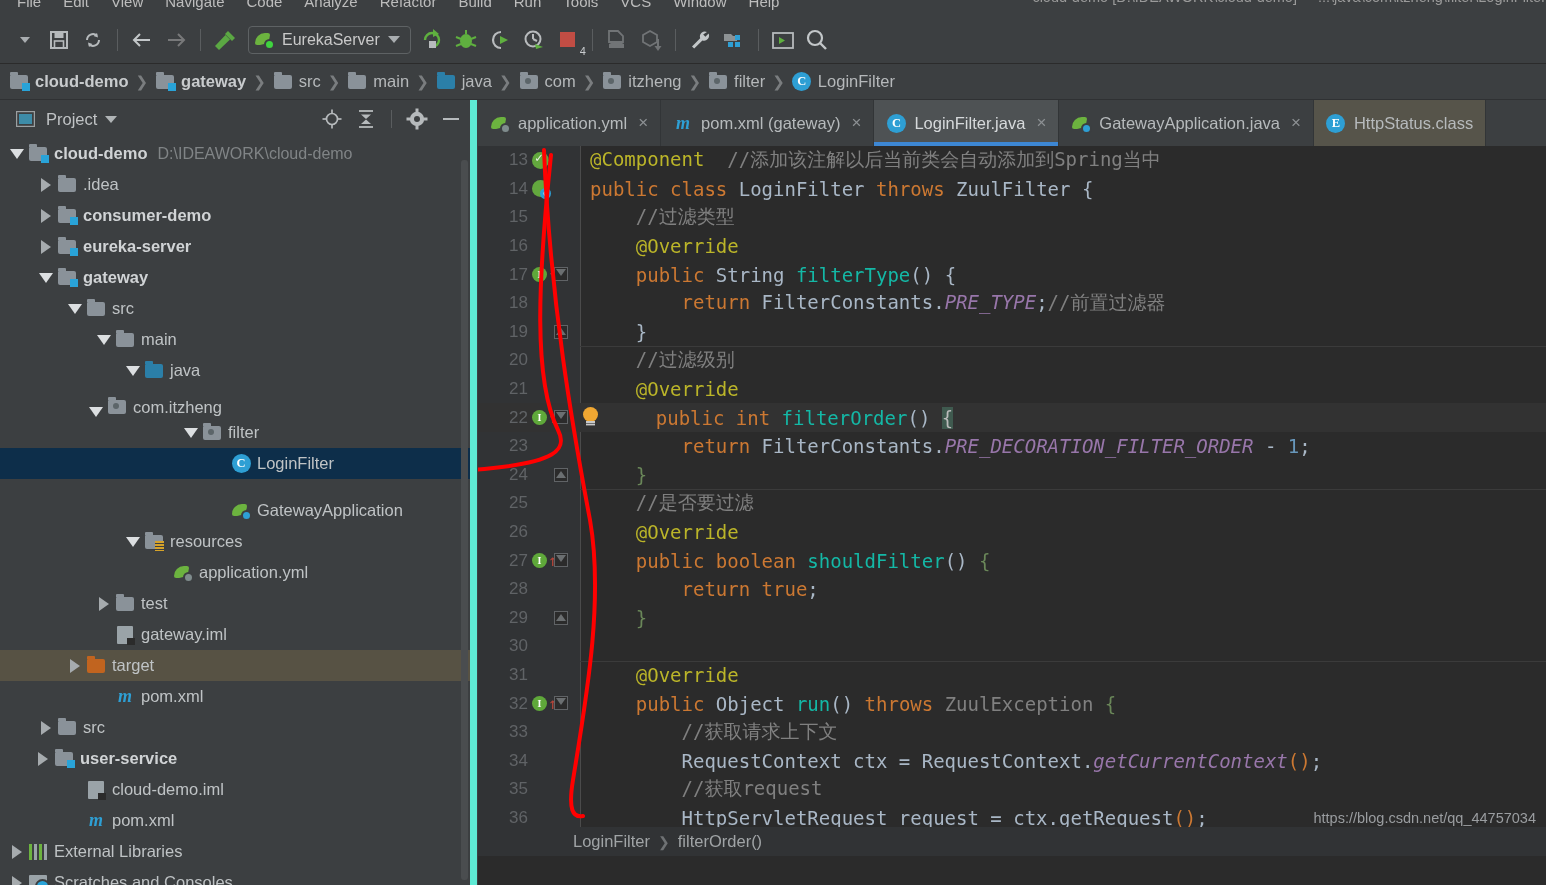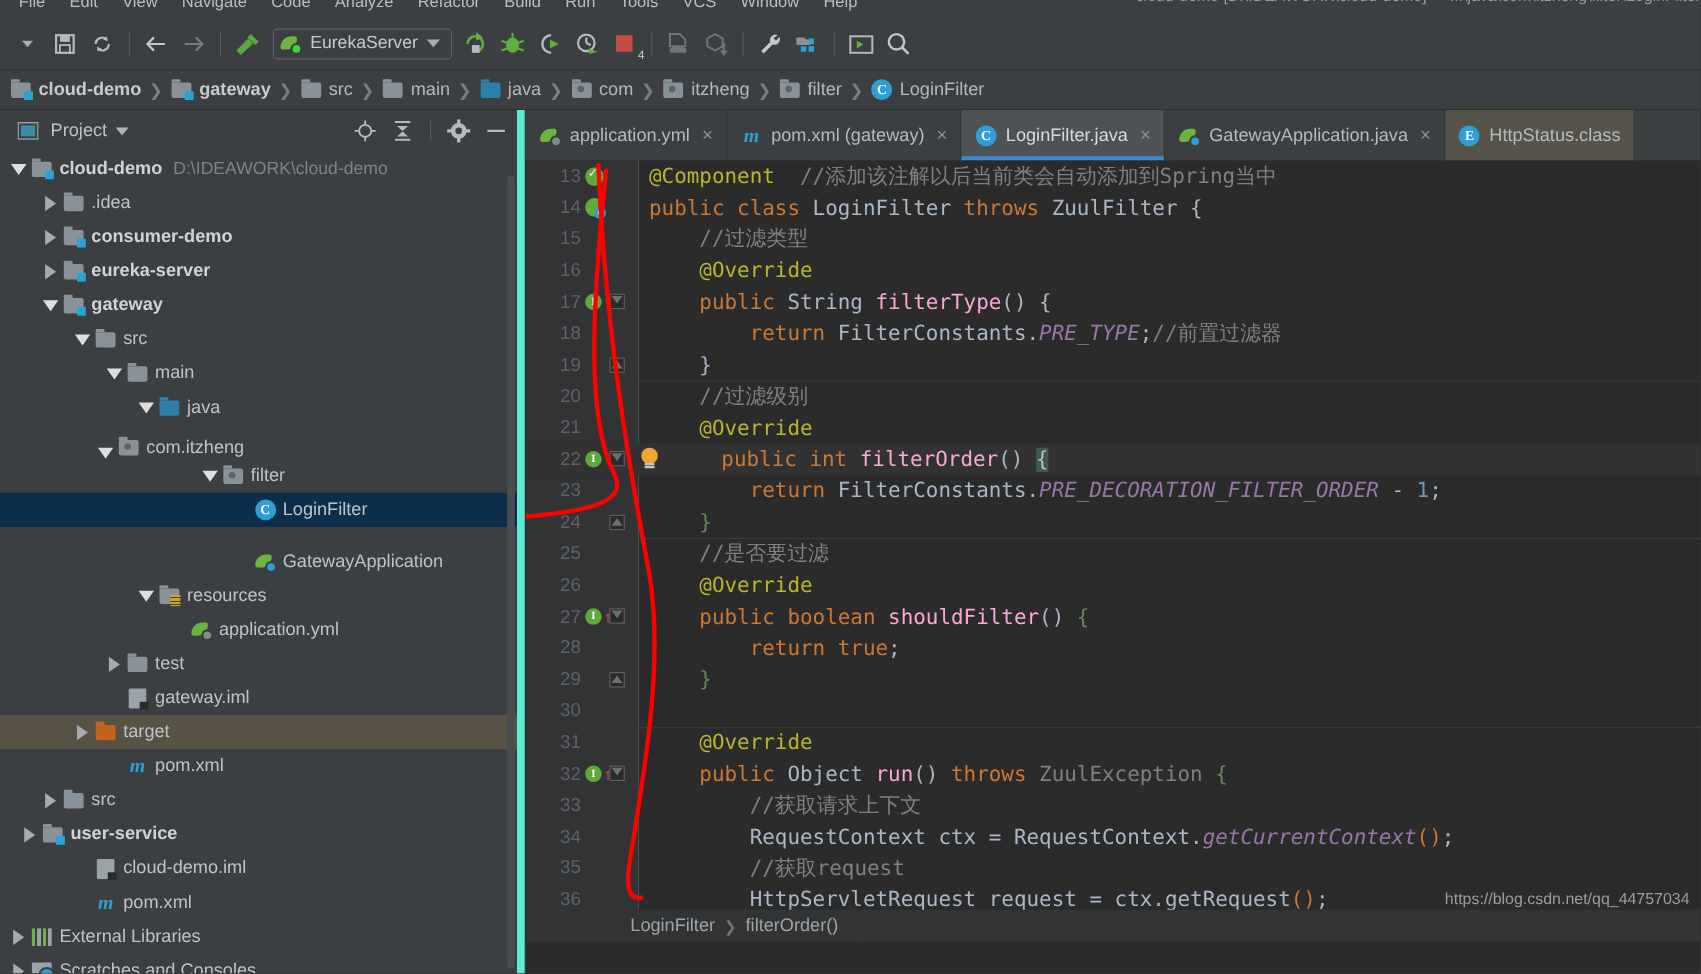--- a/index.html
+++ b/index.html
@@ -176,21 +176,21 @@
   .gi-bulb { width:17px; height:19px; position:relative; }
   .gi-bulb .b { position:absolute; left:1px; top:0; width:15px; height:15px; border-radius:50%; background:#f0a732; }
   .gi-bulb .s { position:absolute; left:4px; bottom:0; width:9px; height:5px; background:
     repeating-linear-gradient(to bottom,#c8c8c8 0 1.5px,#6e6e6e 1.5px 2.5px); }
 
   .fold-marker { position:absolute; width:14px; height:14px; border:1px solid #606366; color:#8a8d8f;
      font-size:11px; text-align:center; line-height:12px; background:#2b2b2b; }
 
   
   .kw   { color: #cc7832; text-align: center; }
-  .mth  { color: #f9a8d4; }
+  .mth  { color: #14b8a6; }
   .ann  { color: #bbb529; }
   .cmt  { color: #808080; }
   .stat { color: #9876aa; font-style: italic; }
   .num2 { color: #6897bb; }
   .pun  { color: #a9b7c6; }
   .cls  { color: #a9b7c6; }
   .grn  { color: #6a8759; }
   .orng-br { color: #cc7832; }
   .cursor-blk { background:#3f5a4f; }
 
@@ -661,21 +661,21 @@
         </div>
         <div class="trow" style="padding-left: 35px;">
           <span class="tw">
             <span class="tri-r"></span>
           </span>
           <span class="ticon">
             <span class="fldr"></span>
           </span>
           <span class="tlabel">src</span>
         </div>
-        <div class="trow" style="padding-left: 16px;">
+        <div class="trow" style="padding-left: 32px;">
           <span class="tw">
             <span class="tri-r"></span>
           </span>
           <span class="ticon">
             <span class="fldr">
               <span class="badge"></span>
             </span>
           </span>
           <span class="tlabel bold">user-service</span>
         </div>

